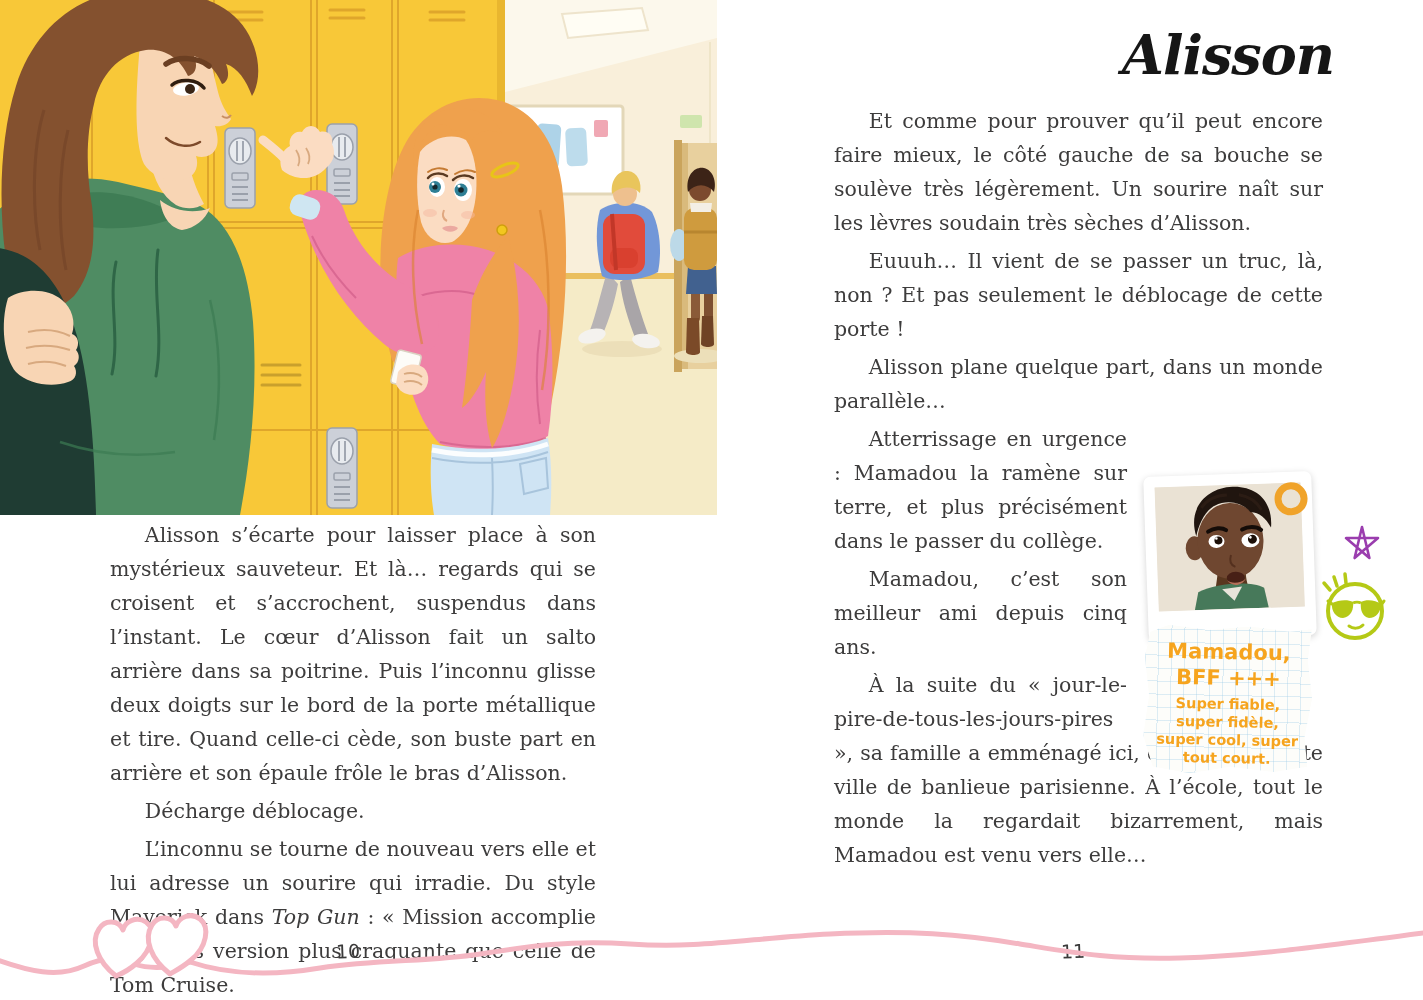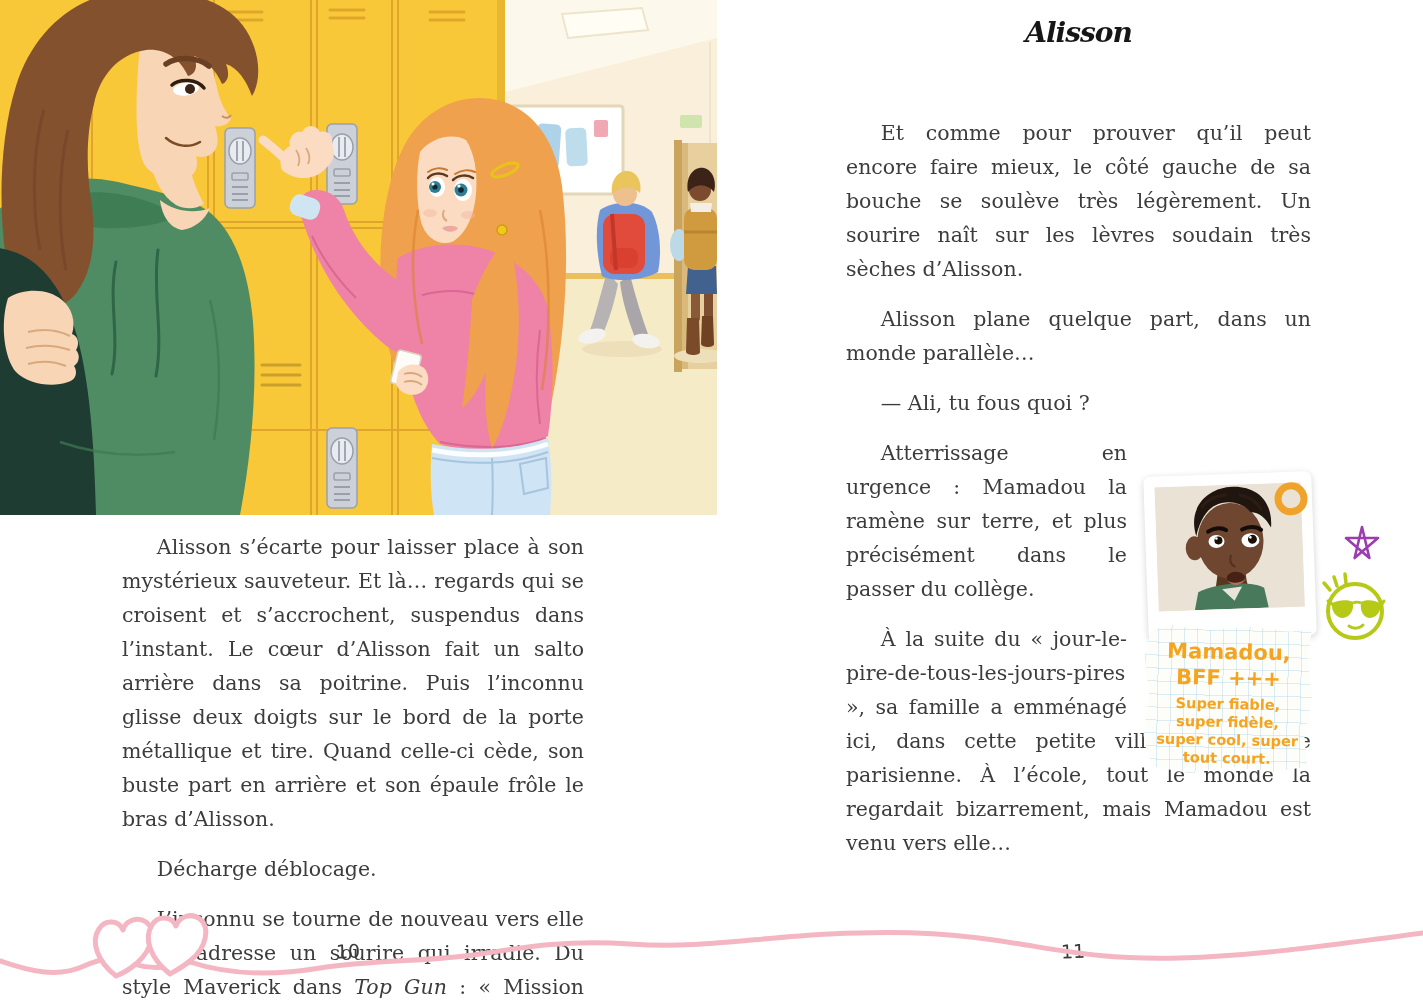--- a/index.html
+++ b/index.html
@@ -1,25 +1,25 @@
 <!DOCTYPE html>
 <html><head>
 <meta charset="utf-8">
 <style>
   html,body{margin:0;padding:0;background:#ffffff;}
   .spread{position:relative;width:1423px;height:1000px;background:#fff;overflow:hidden;
           font-family:"DejaVu Serif","Liberation Serif",serif;}
   .illustration{position:absolute;left:0;top:0;width:717px;height:515px;}
   .body-text{position:absolute;font-size:20.5px;line-height:34px;color:#3d3c3c;
              text-align:justify;}
-  .body-text p{margin:16px;text-indent:1.7em;}
+  .body-text p{margin:4px;text-indent:1.7em;}
   .left-text{left:106px;top:514px;width:494px;}
   .right-text{left:830px;top:100px;width:497px;}
-  .chapter-title{position:absolute;left:830px;top:16px;width:497px;margin:0;text-align:center;
-phones:0;font-size:28px;font-style:italic;font-weight:700;color:#161616;letter-spacing:-1px;
+  .chapter-title{position:absolute;left:830px;top:16px;width:497px;margin:7px;text-align:right;
+phones:0;font-size:54px;font-style:italic;font-weight:700;color:#161616;letter-spacing:-1px;
                  font-family:"DejaVu Serif","Liberation Serif",serif;}
   .float-spacer{float:right;width:192px;height:306px;margin-left:8px;}
   .page-number{position:absolute;width:44px;text-align:center;font-family:"DejaVu Sans",sans-serif;
                font-size:19px;color:#3a3a3a;}
   .pn-left{left:326px;top:940px;transform:rotate(-2deg);}
   .pn-right{left:1051px;top:940px;transform:rotate(-2deg);}
   .polaroid{position:absolute;left:1146px;top:474px;width:168px;height:164px;background:#fff;
             border-radius:7px;box-shadow:0 2px 7px rgba(0,0,0,.18);transform:rotate(-2deg);}
   .polaroid .photo{position:absolute;left:11px;top:11px;width:146px;height:124px;background:#eae2d4;overflow:hidden;}
   .ring{position:absolute;left:128px;top:8px;width:38px;height:38px;}
@@ -183,24 +183,25 @@
     <p>Alisson s’écarte pour laisser place à son mystérieux sauveteur. Et là… regards qui se croisent et s’accrochent, suspendus dans l’instant. Le cœur d’Alisson fait un salto arrière dans sa poitrine. Puis l’inconnu glisse deux doigts sur le bord de la porte métallique et tire. Quand celle-ci cède, son buste part en arrière et son épaule frôle le bras d’Alisson.</p>
     <p>Décharge déblocage.</p>
     <p><span>L’inconnu se tourne de nouveau vers elle et lui adresse un sourire qui irradie. Du style Maverick dans </span><em>Top Gun</em><span> : « Mission accomplie ! », mais version plus craquante que celle de Tom Cruise.</span></p>
   </div>
   <div class="page-number pn-left">10</div>
 
   <h1 class="chapter-title">Alisson</h1>
 
   <div class="body-text right-text">
     <p>Et comme pour prouver qu’il peut encore faire mieux, le côté gauche de sa bouche se soulève très légèrement. Un sourire naît sur les lèvres soudain très sèches d’Alisson.</p>
+    <p>Euuuh… Il vient de se passer un truc, là, non ? Et pas seulement le déblocage de cette porte !</p>
     <p>Alisson plane quelque part, dans un monde parallèle…</p>
     <div class="float-spacer"></div>
-    <p>— Ali, tu fous quoi ?</p>
     <p>Atterrissage en urgence : Mamadou la ramène sur terre, et plus précisément dans le passer du collège.</p>
+    <p>Mamadou, c’est son meilleur ami depuis cinq ans.</p>
     <p>À la suite du « jour-le-pire-de-tous-les-jours-pires », sa famille a emménagé ici, dans cette petite ville de banlieue parisienne. À l’école, tout le monde la regardait bizarrement, mais Mamadou est venu vers elle…</p>
   </div>
 
   <div class="polaroid">
     <div class="photo">
       <svg width="146" height="124" viewBox="0 0 146 124" preserveAspectRatio="xMidYMid slice">
         <rect width="146" height="124" fill="#eae2d4"></rect>
         <path d="M60,88 L88,84 C88,96 90,104 94,110 L56,114 C57,104 59,96 60,88 Z" fill="#59371f"></path>
         <path d="M40,106 C58,98 92,96 106,104 L110,124 L36,124 Z" fill="#47795a"></path>
         <path d="M64,104 L84,102 L76,116 Z" fill="#e8e4da"></path>

